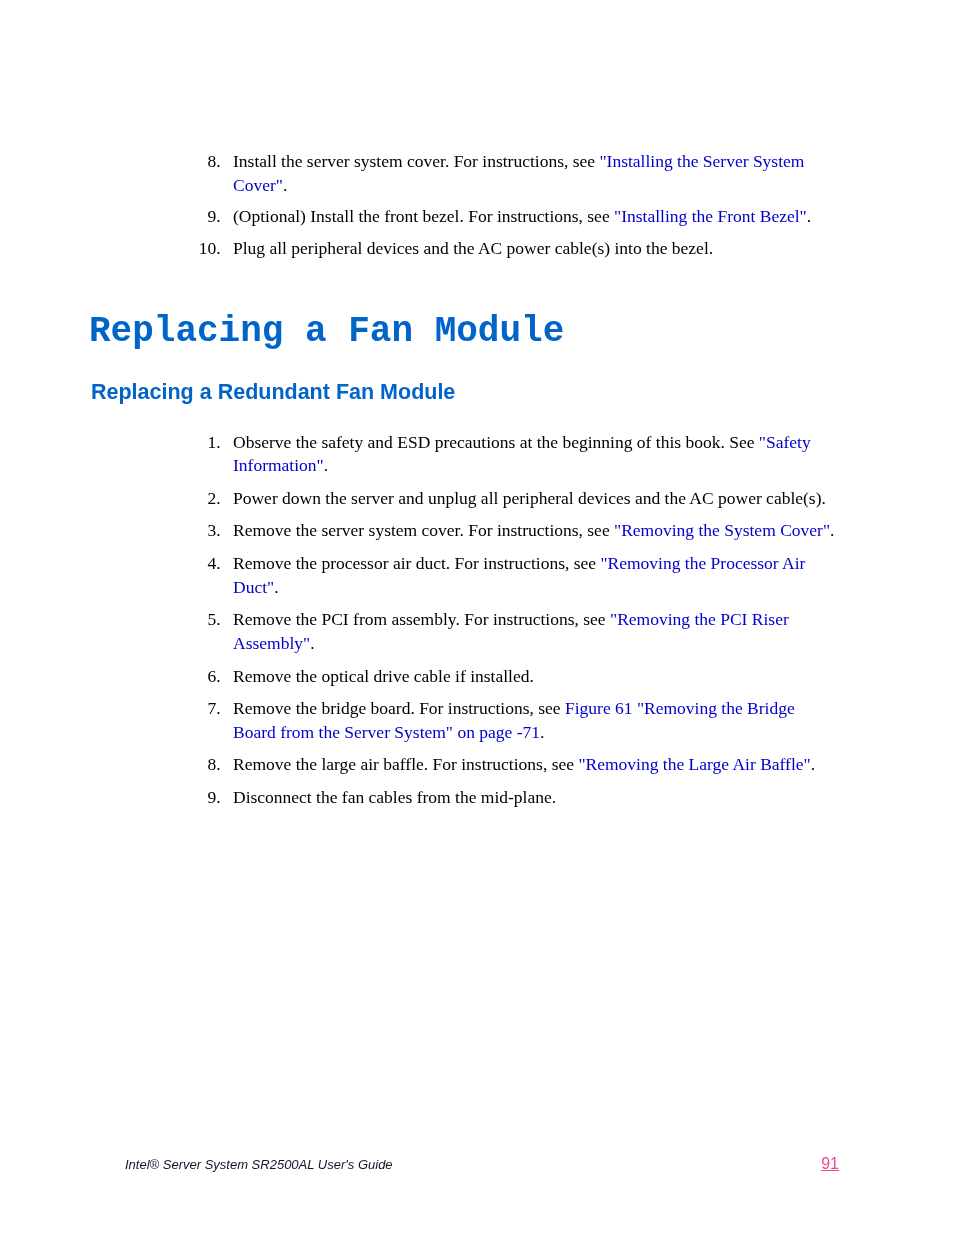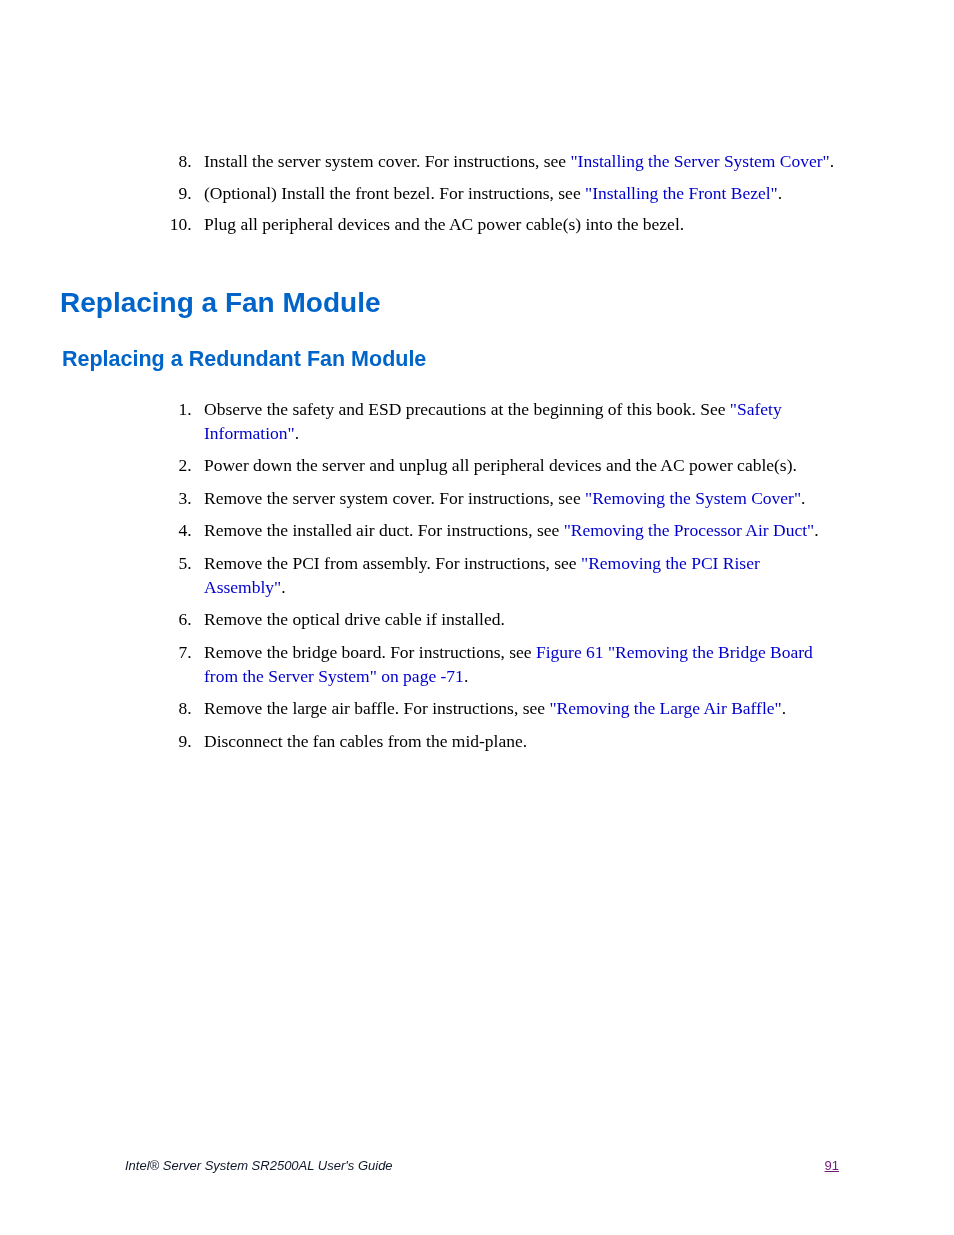--- a/index.html
+++ b/index.html
@@ -8,42 +8,42 @@
       box-sizing: border-box;
     }
     body {
       width: 954px;
       height: 1235px;
       font-family: 'Times New Roman', Times, serif;
       background: #ffffff;
       position: relative;
     }
     .page-content {
-      padding: 150px 115px 0 60px;
+      padding: 150px 115px 0 89px;
     }
     .ordered-list {
       margin-left: 136px;
       font-size: 17.5px;
       color: #000;
       line-height: 1.35;
     }
     .ordered-list li {
       margin-bottom: 9px;
       padding-left: 8px;
     }
     .ordered-list li.tight {
       margin-bottom: 8px;
     }
     .link {
       color: #0000cc;
     }
     .h1 {
-      font-family: Liberation Sans, sans-serif;
+      font-family: Liberation Mono, monospace;
       font-weight: bold;
-      font-size: 28px;
+      font-size: 36px;
       color: #0064c8;
       margin-top: 50px;
       margin-bottom: 28px;
       margin-left: 0;
     }
     .h2 {
       font-family: Arial, Helvetica, sans-serif;
       font-weight: bold;
       font-size: 21.5px;
       color: #0064c8;
@@ -59,22 +59,22 @@
       justify-content: space-between;
       align-items: baseline;
       font-family: Arial, Helvetica, sans-serif;
     }
     .footer-left {
       font-style: italic;
       font-size: 13px;
       color: #0f172a;
     }
     .footer-right {
-      font-size: 13px;
-      color: #701a75;
+      font-size: 16px;
+      color: #ec4899;
       text-decoration: underline;
     }
   </style>
 </head>
 <body>
 
 <div class="page-content">
 
   <ol class="ordered-list" start="8">
     <li class="tight">
@@ -96,21 +96,21 @@
     <li>
       <span>Observe the safety and ESD precautions at the beginning of this book. See </span><span class="link">"Safety Information"</span><span>.</span>
     </li>
     <li>
       <span>Power down the server and unplug all peripheral devices and the AC power cable(s).</span>
     </li>
     <li>
       <span>Remove the server system cover. For instructions, see </span><span class="link">"Removing the System Cover"</span><span>.</span>
     </li>
     <li>
-      <span>Remove the installed air duct. For instructions, see </span><span class="link">"Removing the Processor Air Duct"</span><span>.</span>
+      <span>Remove the processor air duct. For instructions, see </span><span class="link">"Removing the Processor Air Duct"</span><span>.</span>
     </li>
     <li>
       <span>Remove the PCI from assembly. For instructions, see </span><span class="link">"Removing the PCI Riser Assembly"</span><span>.</span>
     </li>
     <li>
       <span>Remove the optical drive cable if installed.</span>
     </li>
     <li>
       <span>Remove the bridge board. For instructions, see </span><span class="link">Figure 61 "Removing the Bridge Board from the Server System" on page -71</span><span>.</span>
     </li>

